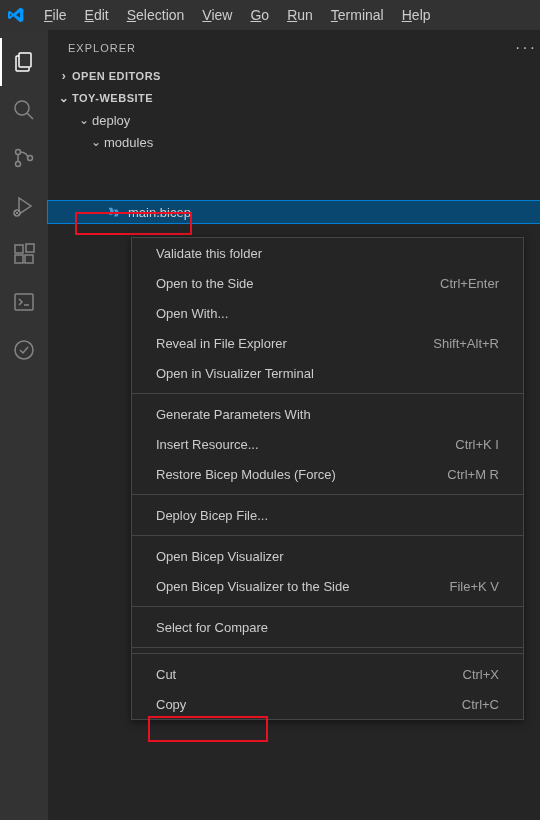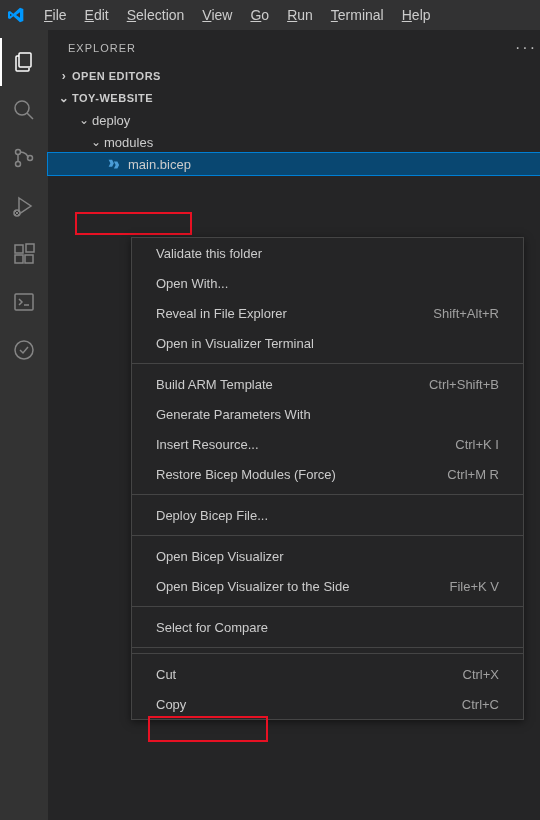--- a/index.html
+++ b/index.html
@@ -24,21 +24,21 @@
     
     .explorer-section { font-size: 13px; }
     .section-header { display: flex; align-items: center; padding: 4px 8px; font-size: 11px; font-weight: 700; letter-spacing: 0.5px; cursor: pointer; }
     .chevron { width: 16px; display: inline-flex; justify-content: center; font-size: 12px; }
     
     .tree { padding-left: 0; }
     .tree-item { display: flex; align-items: center; height: 22px; padding-left: 16px; cursor: pointer; font-size: 13px; }
     .tree-item .indent { width: 12px; flex-shrink: 0; }
     .tree-item .twistie { width: 16px; text-align: center; font-size: 12px; flex-shrink: 0; }
     .tree-item .file-icon { width: 18px; height: 18px; margin-right: 6px; display: inline-flex; align-items: center; justify-content: center; flex-shrink: 0; }
-    .tree-item.selected { background: #094771; outline: 1px solid #007fd4; }
+    .tree-item.selected { background: #094771; outline: 1px solid #007fd4; margin-top: 48px; }
     
     .context-menu { position: absolute; left: 131px; top: 237px; width: 393px; background: #252526; border: 1px solid #454545; box-shadow: 0 2px 8px rgba(0,0,0,0.5); font-size: 13px; z-index: 100; }
     .ctx-item { display: flex; justify-content: space-between; align-items: center; height: 30px; padding: 0 24px; cursor: pointer; color: #cccccc; }
     .ctx-item.highlighted { background: #094771; color: #ffffff; }
     .ctx-sep { height: 1px; background: #454545; margin: 5px 0; }
     .ctx-shortcut { color: #a0a0a0; font-size: 13px; }
     
     .red-outline-main { position: absolute; left: 75px; top: 212px; width: 117px; height: 23px; border: 2px solid #e81123; z-index: 50; pointer-events: none; }
     .red-outline-timeline { position: absolute; left: 148px; top: 716px; width: 120px; height: 26px; border: 2px solid #e81123; z-index: 150; pointer-events: none; }
     
@@ -160,35 +160,35 @@
   </div>
 </div>
 
 <div class="red-outline-main"></div>
 
 <div class="context-menu">
   <div class="ctx-item">
     <span>Validate this folder</span>
   </div>
   <div class="ctx-item">
+    <span>Open to the Side</span>
+    <span class="ctx-shortcut">Ctrl+Enter</span>
+  </div>
+  <div class="ctx-item">
     <span>Open With...</span>
   </div>
   <div class="ctx-item">
     <span>Reveal in File Explorer</span>
     <span class="ctx-shortcut">Shift+Alt+R</span>
   </div>
   <div class="ctx-item">
     <span>Open in Visualizer Terminal</span>
   </div>
   <div class="ctx-sep"></div>
   <div class="ctx-item">
-    <span>Build ARM Template</span>
-    <span class="ctx-shortcut">Ctrl+Shift+B</span>
-  </div>
-  <div class="ctx-item">
     <span>Generate Parameters With</span>
   </div>
   <div class="ctx-item">
     <span>Insert Resource...</span>
     <span class="ctx-shortcut">Ctrl+K I</span>
   </div>
   <div class="ctx-item">
     <span>Restore Bicep Modules (Force)</span>
     <span class="ctx-shortcut">Ctrl+M R</span>
   </div>

